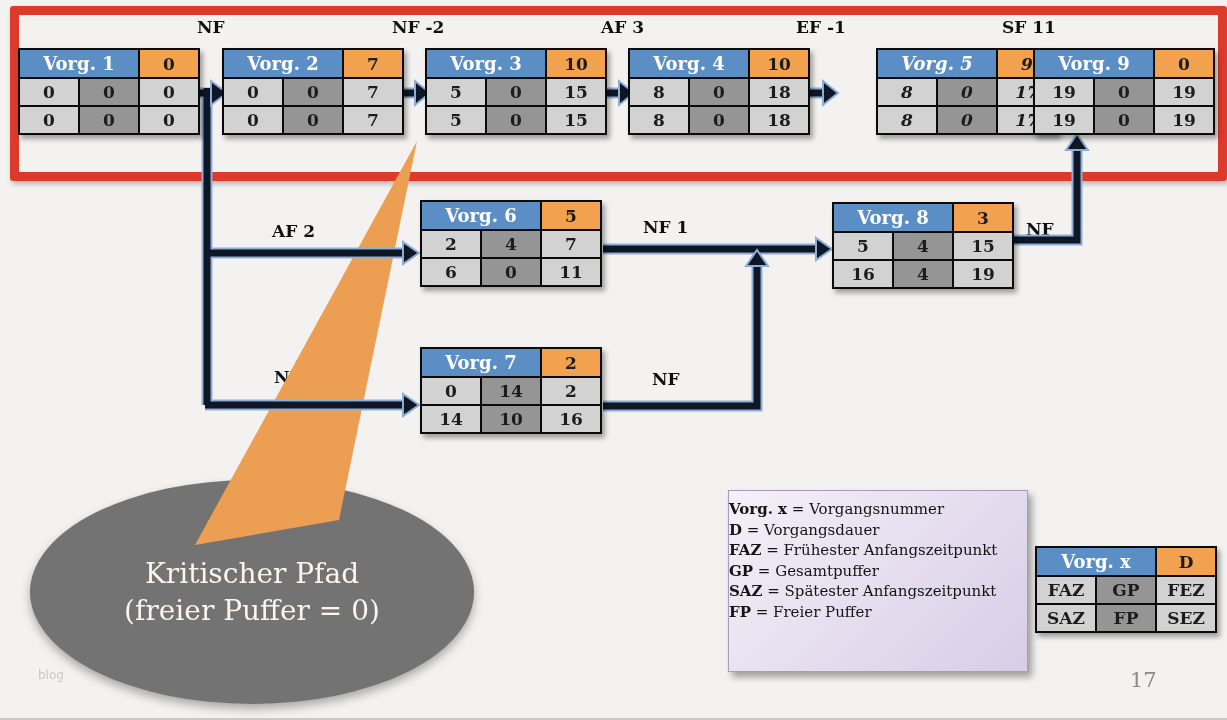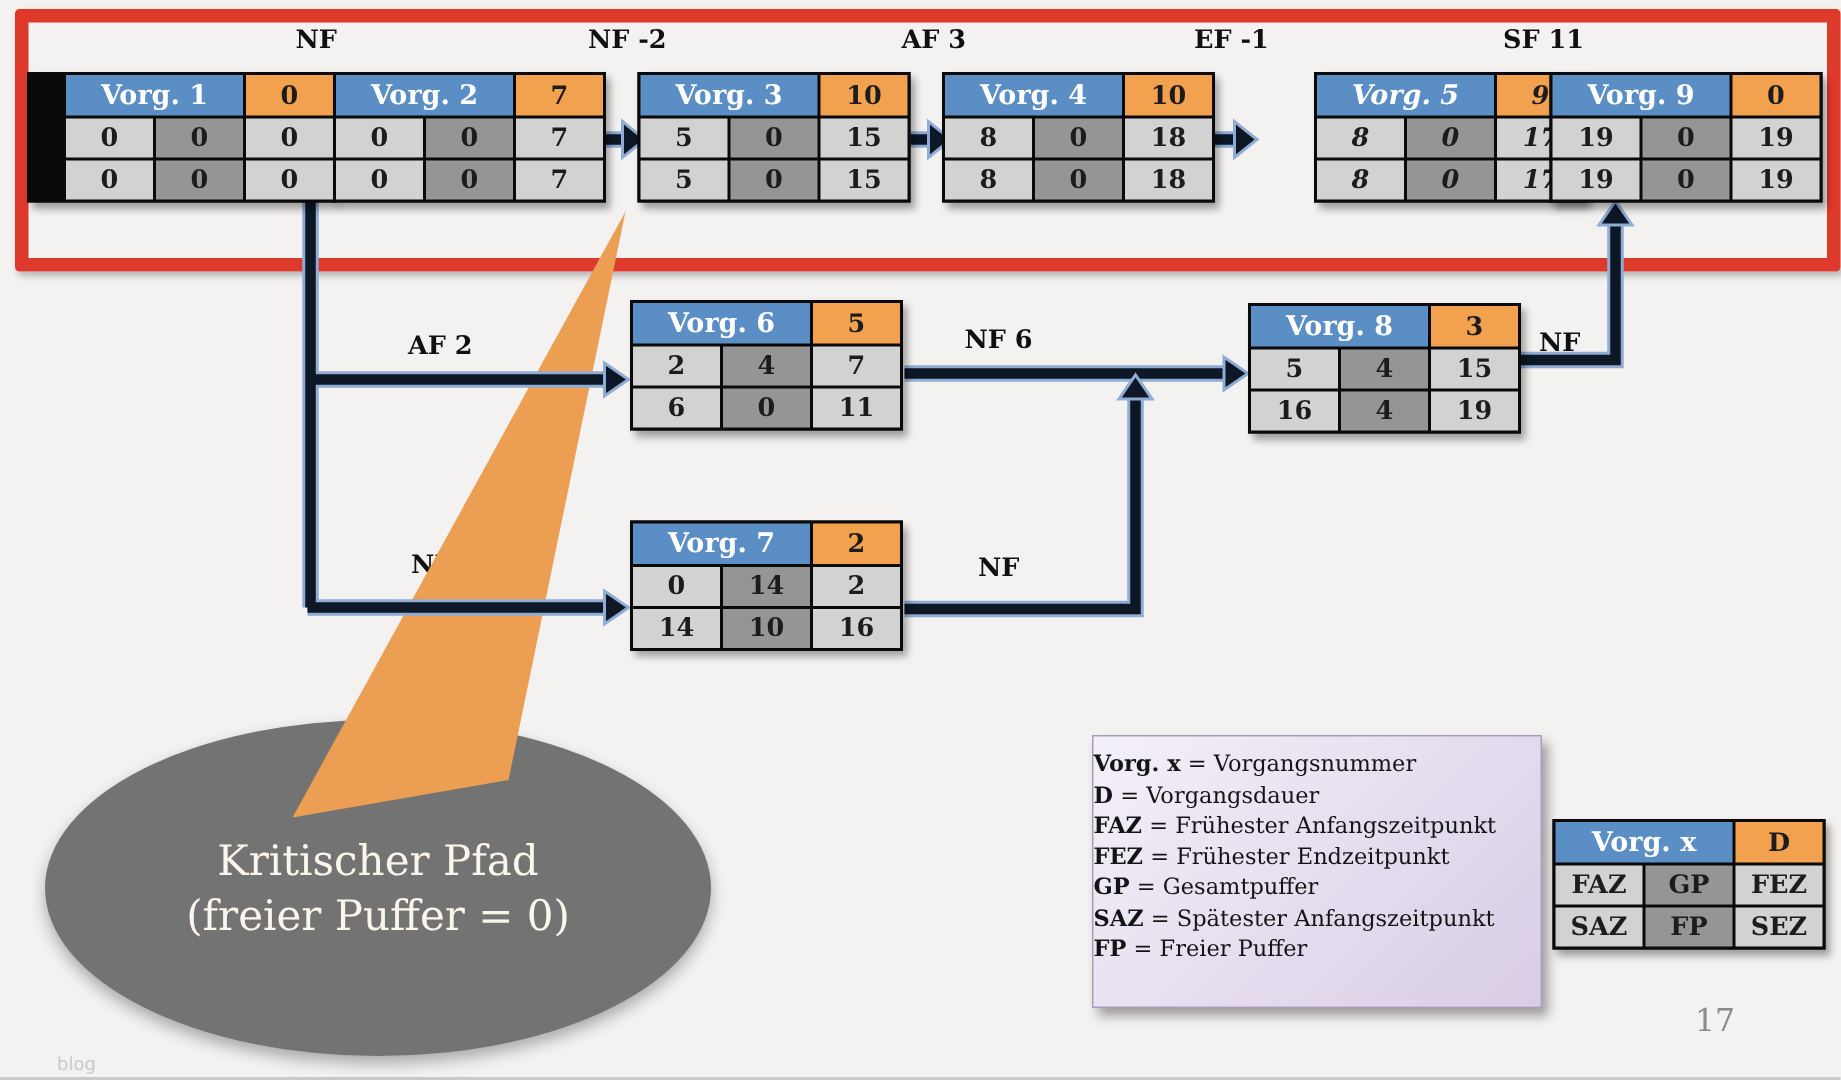--- a/index.html
+++ b/index.html
@@ -38,39 +38,39 @@
   #callout-ellipse .callout-line{font-size:28px;line-height:37px;color:#fcf5ec;}
 
   
   #legend-box{position:absolute;left:728px;top:490px;width:300px;height:182px;
     box-sizing:border-box;padding:8px 0;
     background:linear-gradient(135deg,#f4f0f8 0%,#d8cde6 100%);
     border:1px solid #a99bc0;box-shadow:4px 5px 7px rgba(0,0,0,.35);}
   .legend-line{font-size:15px;line-height:20.5px;color:#141414;white-space:nowrap;}
   .legend-line b{font-weight:bold;}
 
-  #watermark{position:absolute;left:38px;top:702px;font-size:12px;color:#c9c9c9;
+  #watermark{position:absolute;left:38px;top:668px;font-size:12px;color:#c9c9c9;
     font-family:"DejaVu Sans","Liberation Sans",sans-serif;}
   #page-number{position:absolute;left:1130px;top:668px;font-size:21px;color:#8a8a8a;}
 </style>
 </head>
 <body>
 
 <div id="slide">
 
   <div id="critical-frame"></div>
 
   <div id="labels">
       <div class="edge-label" style="left: 197px; top: 17px;">NF</div>
       <div class="edge-label" style="left: 392px; top: 17px;">NF -2</div>
       <div class="edge-label" style="left: 601px; top: 17px;">AF 3</div>
       <div class="edge-label" style="left: 796px; top: 17px;">EF -1</div>
       <div class="edge-label" style="left: 1002px; top: 17px;">SF 11</div>
       <div class="edge-label" style="left: 272px; top: 221px;">AF 2</div>
-      <div class="edge-label" style="left: 643px; top: 217px;">NF 6</div>
+      <div class="edge-label" style="left: 643px; top: 217px;">NF 1</div>
       <div class="edge-label" style="left: 1026px; top: 219px;">NF</div>
       <div class="edge-label" style="left: 274px; top: 367px;">NF</div>
       <div class="edge-label" style="left: 652px; top: 369px;">NF</div>
     </div>
 
   <div id="callout-ellipse">
     <div class="callout-line">Kritischer Pfad</div>
     <div class="callout-line">(freier Puffer = 0)</div>
   </div>
 
@@ -110,21 +110,21 @@
       <polygon class="head" points="1024,81 1024,105 1039,93"></polygon>
       <polygon class="head" points="403,242 403,264 419,253"></polygon>
       <polygon class="head" points="403,394 403,416 419,405"></polygon>
       <polygon class="head" points="816,238 816,260 832,249"></polygon>
       <polygon class="head" points="746,266 768,266 757,250"></polygon>
       <polygon class="head" points="1066,150 1088,150 1077,134"></polygon>
     </g>
   </svg>
 
   <div id="nodes">
-      <div class="node" style="left: 18px; top: 48px; padding-left: 24px;">
+      <div class="node" style="left: 18px; top: 48px;">
     <div class="cell hdr-blue">Vorg. 1</div>
     <div class="cell hdr-orange">0</div>
     <div class="cell light">0</div>
     <div class="cell dark">0</div>
     <div class="cell light">0</div>
     <div class="cell light">0</div>
     <div class="cell dark">0</div>
     <div class="cell light">0</div>
   </div>
       <div class="node" style="left: 222px; top: 48px;">
@@ -216,21 +216,20 @@
     <div class="cell light">SAZ</div>
     <div class="cell dark">FP</div>
     <div class="cell light">SEZ</div>
   </div>
     </div>
 
   <div id="legend-box">
       <div class="legend-line"><b>Vorg. x</b> = Vorgangsnummer</div>
       <div class="legend-line"><b>D</b> = Vorgangsdauer</div>
       <div class="legend-line"><b>FAZ</b> = Frühester Anfangszeitpunkt</div>
-      <div class="legend-line"><b>FEZ</b> = Frühester Endzeitpunkt</div>
       <div class="legend-line"><b>GP</b> = Gesamtpuffer</div>
       <div class="legend-line"><b>SAZ</b> = Spätester Anfangszeitpunkt</div>
       <div class="legend-line"><b>FP</b> = Freier Puffer</div>
     </div>
 
   <div id="watermark">blog</div>
   <div id="page-number">17</div>
 </div>
 
 </body></html>

